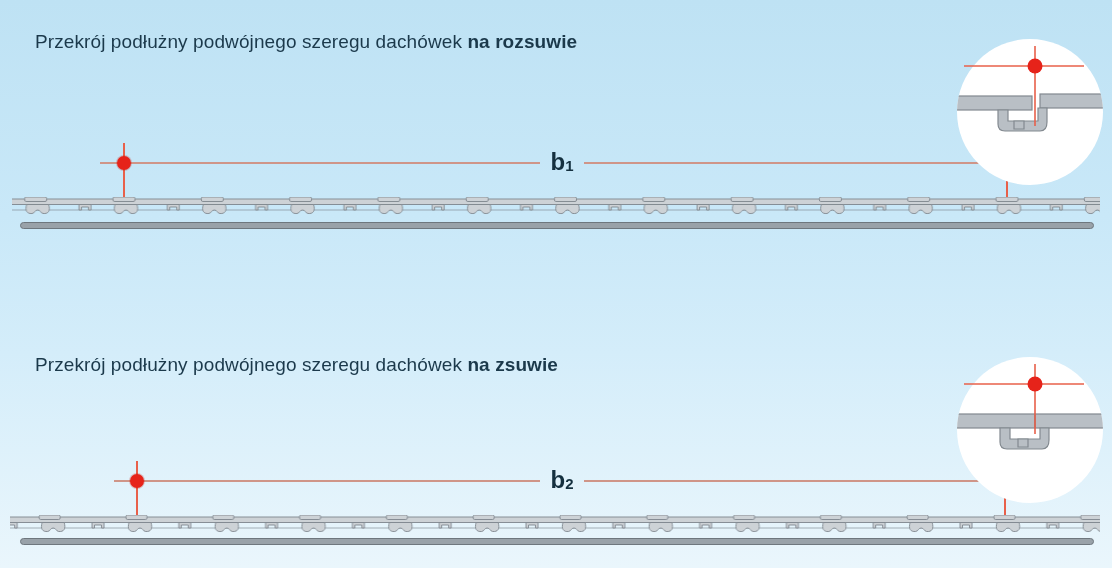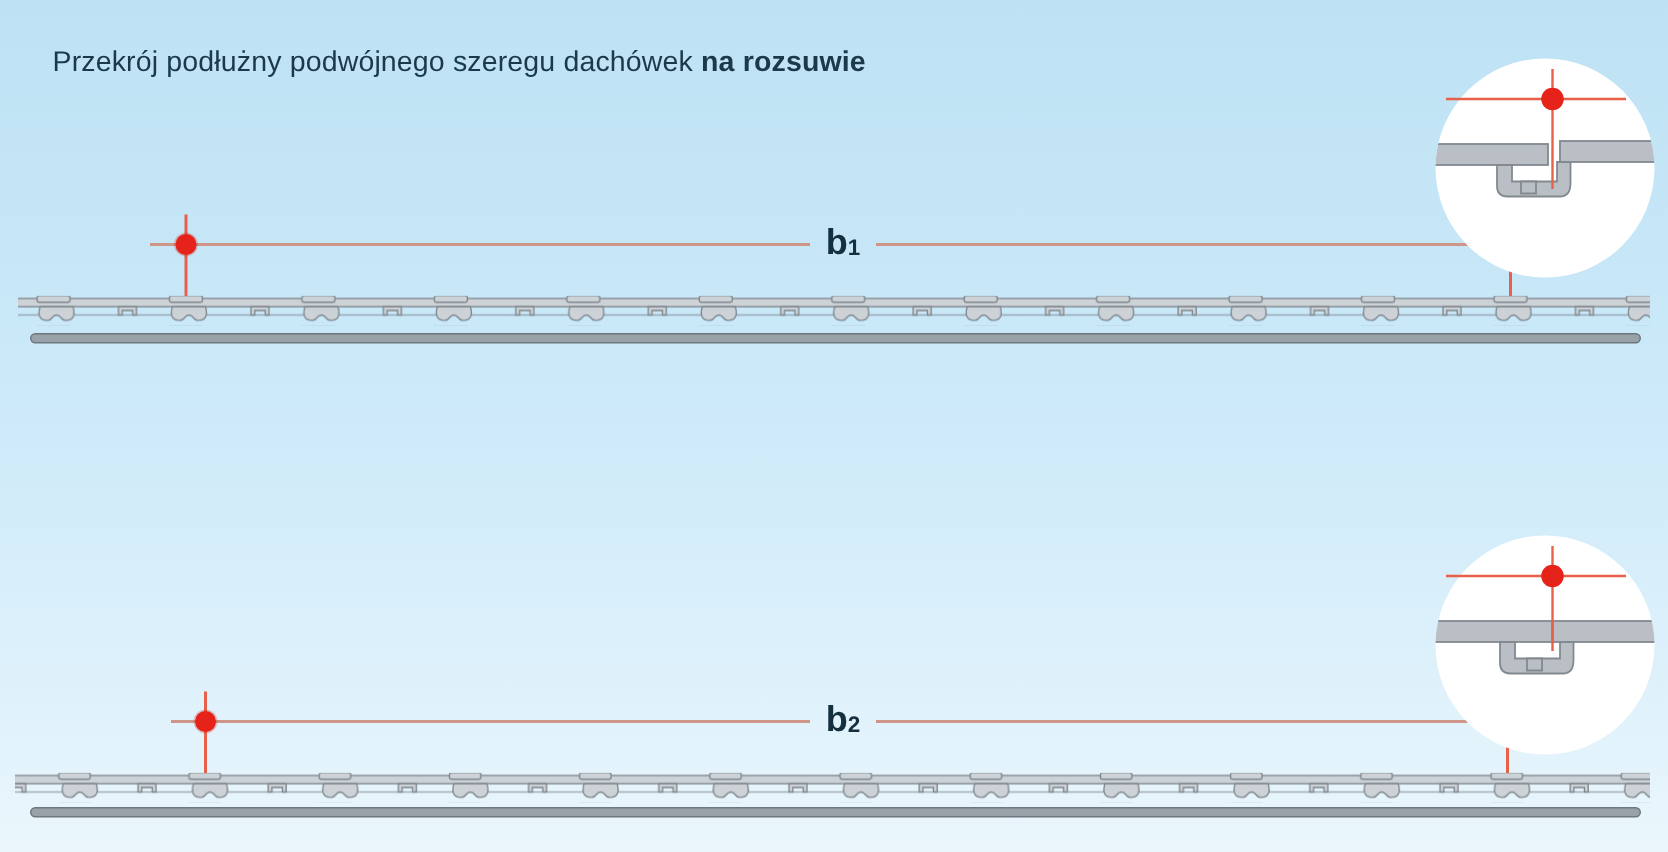--- a/index.html
+++ b/index.html
@@ -77,20 +77,24 @@
       <rect x="0" y="64" width="82" height="14" fill="#b9bfc5" stroke="#82898f" stroke-width="1.2"></rect>
       <rect x="90" y="62" width="72" height="14" fill="#b9bfc5" stroke="#82898f" stroke-width="1.2"></rect>
       <path d="M48,78 V92 Q48,99 55,99 H90 Q97,99 97,90 V76 H88 V89 H58 V78 Z" fill="#b9bfc5" stroke="#82898f" stroke-width="1.2"></path>
       <path d="M64,89 h10 v8 h-10 z" fill="#b9bfc5" stroke="#82898f" stroke-width="1.2"></path>
     </g>
     <line x1="14" y1="34" x2="134" y2="34" stroke="#e8604a" stroke-width="1.6"></line>
     <line x1="85" y1="14" x2="85" y2="94" stroke="#e8604a" stroke-width="1.6"></line>
     <circle cx="85" cy="34" r="7.5" fill="#e6231a"></circle>
   </svg>
 
+  <div class="abs section-title" style="top:354px;">
+    <span>Przekrój podłużny podwójnego szeregu dachówek</span>
+    <b>na zsuwie</b>
+  </div>
 
   <div class="abs dim-line" style="left:114px;top:480px;width:426px;"></div>
   <div class="abs dim-line" style="left:584px;top:480px;width:441px;"></div>
   <div class="abs vline" style="left:136px;top:461px;height:63px;"></div>
   <div class="abs vline" style="left:1004px;top:461px;height:63px;"></div>
   <div class="abs dot" style="left:130px;top:474px;"></div>
   <div class="abs dot" style="left:998px;top:474px;"></div>
   <div class="abs dim-label" style="left:562px;top:480px;">
     <span class="b">b</span>
       <span class="sub">2</span>

